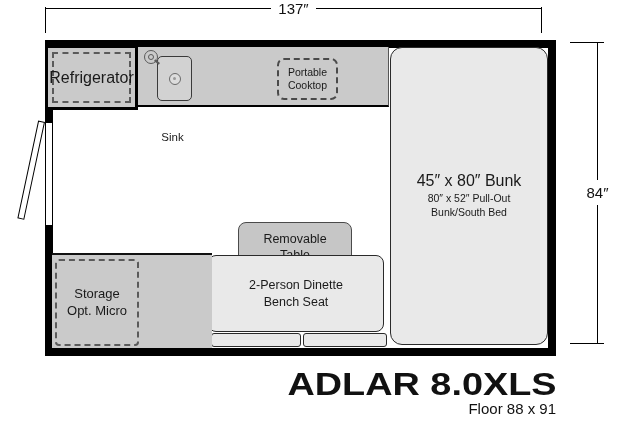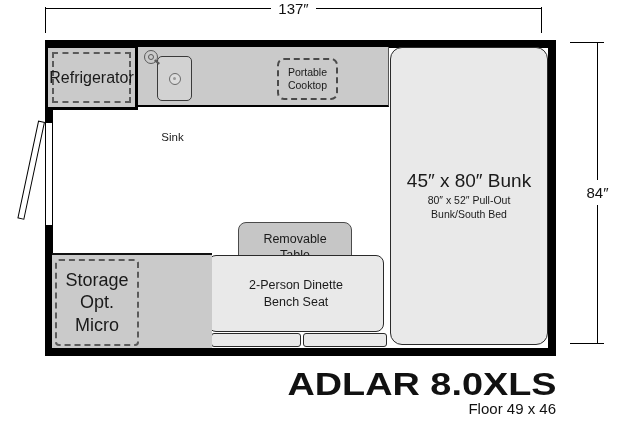--- a/index.html
+++ b/index.html
@@ -28,25 +28,25 @@
   .drain-dot{width:3px;height:3px;border-radius:50%;background:#9a9a9a;}
   .faucet-outer{width:12px;height:12px;border:1.5px solid #5a5a5a;border-radius:50%;background:#cacaca;display:flex;align-items:center;justify-content:center;}
   .faucet-inner{width:4px;height:4px;border:1px solid #5a5a5a;border-radius:50%;}
   .faucet-nub{position:absolute;left:10px;top:11px;width:6px;height:2px;background:#5a5a5a;transform:rotate(38deg);}
 
   .cooktop{border:2px dashed #4a4a4a;border-radius:7px;font-size:10.5px;line-height:1.25;}
   .table{background:#c6c6c6;border:1.5px solid #4a4a4a;border-radius:8px;font-size:12.5px;line-height:1.3;}
   .bench{font-size:12.5px;line-height:1.35;}
   .step{background:#e9e9e9;border:1px solid #2a2a2a;border-radius:3px;}
 
-  .bunk-title{font-size:19px;margin-bottom:2px;}
+  .bunk-title{font-size:16px;margin-bottom:2px;}
   .bunk-sub{font-size:10.5px;line-height:1.3;}
 
   .storage-area{background:#cacaca;border-top:2px solid #111;}
-  .storage-label{font-size:18px;line-height:1.25;}
+  .storage-label{font-size:13px;line-height:1.25;}
 
   
   .dim-h{display:flex;align-items:center;height:16px;}
   .dim-h .seg{flex:1;height:0;border-top:1.5px solid #000;}
   .dim-v{display:flex;flex-direction:column;align-items:center;}
   .dim-v .seg{flex:1;width:0;border-left:1.5px solid #000;}
   .dim-label{font-size:15px;padding:0 7px;color:#111;}
   .dim-v .dim-label{padding:4px 0;}
   .tick-v{width:0;border-left:1.5px solid #000;}
   .tick-h{height:0;border-top:1.5px solid #000;}
@@ -121,15 +121,15 @@
   <div class="abs step" style="left:303px;top:333px;width:84px;height:14px;"></div>
 
   <div class="abs storage-area" style="left:52px;top:253px;width:160px;height:95px;"></div>
   <div class="abs dashed-box center storage-label preline" style="left:55px;top:259px;width:84px;height:87px;border-radius:4px;">Storage
 Opt. Micro</div>
 
   <div class="abs door-opening" style="left:45px;top:123px;width:8px;height:102px;"></div>
   <div class="abs door-panel" style="left:38px;top:122px;width:7px;height:100px;"></div>
 
   <div class="abs model" style="right:84px;top:367px;">ADLAR 8.0XLS</div>
-  <div class="abs floor" style="right:84px;top:400px;">Floor 49 x 46</div>
+  <div class="abs floor" style="right:84px;top:400px;">Floor 88 x 91</div>
 
 </div>
 
 </body></html>

